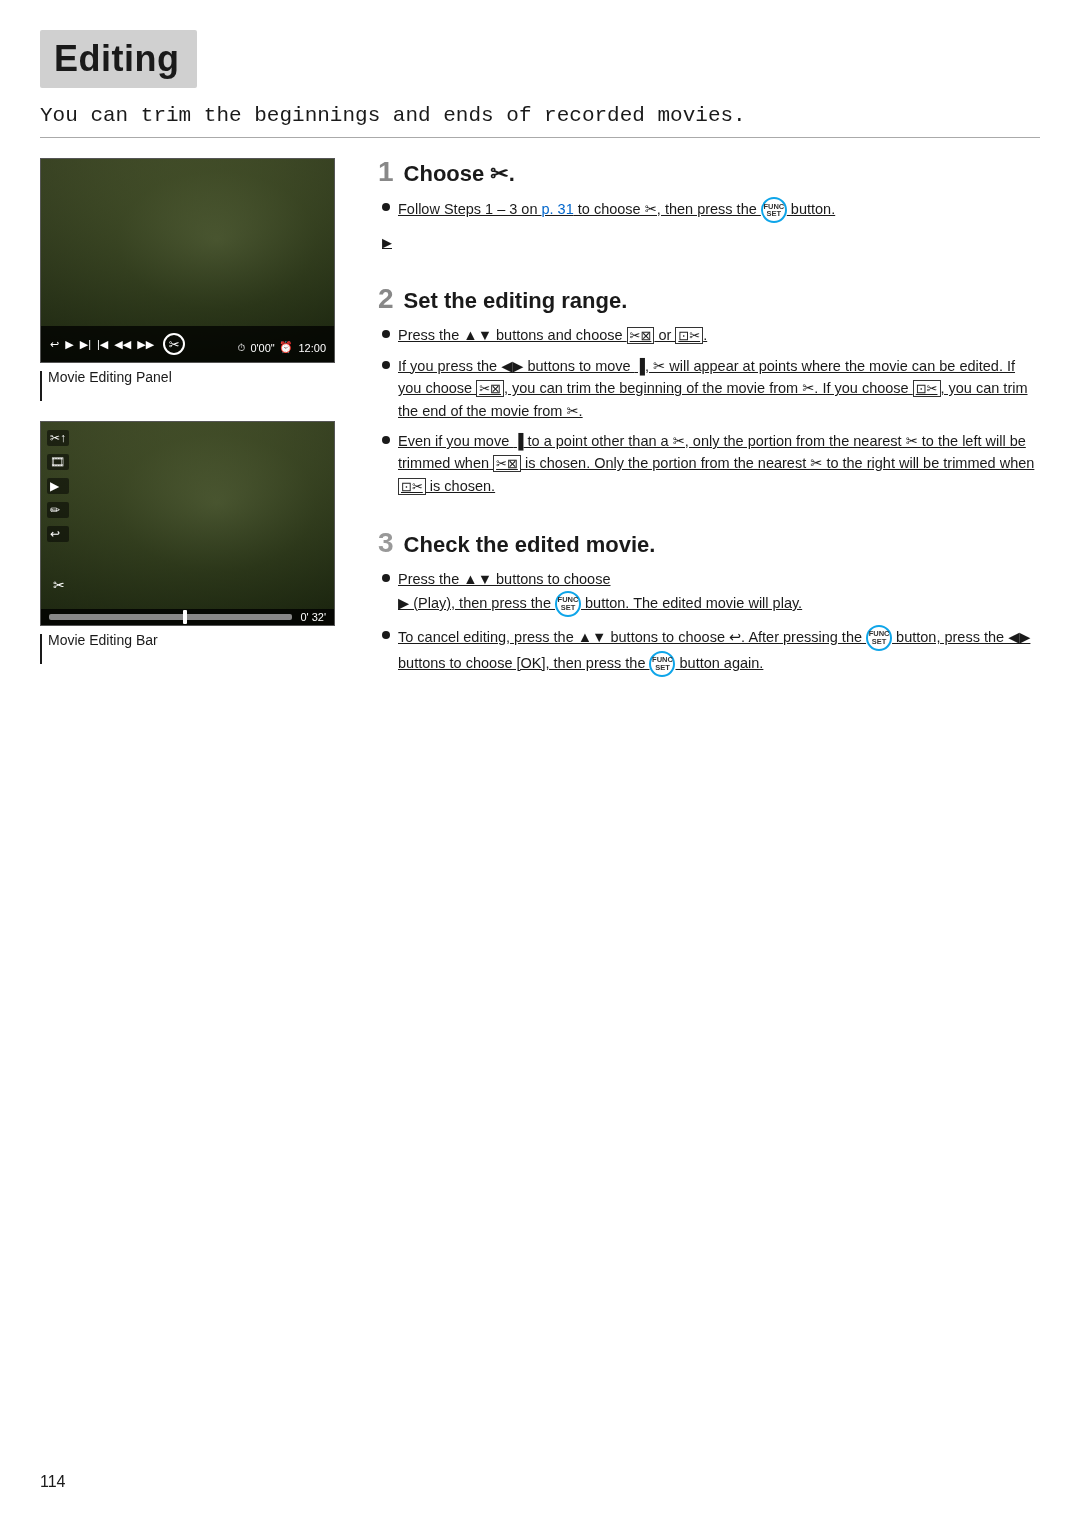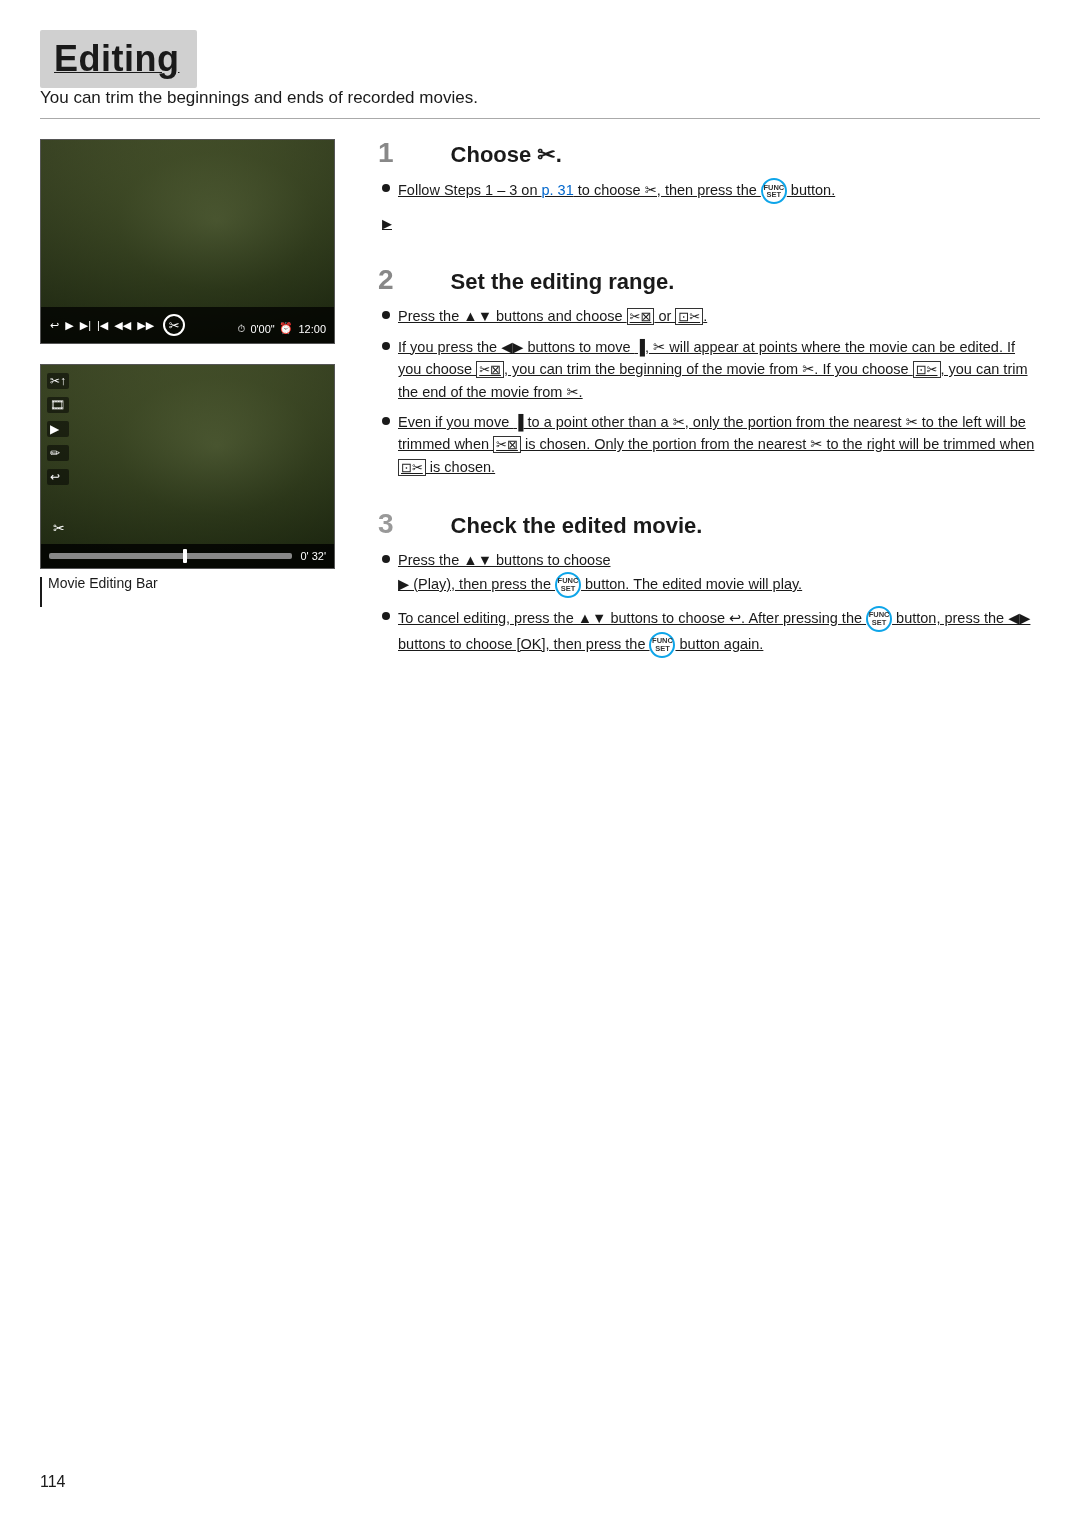--- a/index.html
+++ b/index.html
@@ -9,33 +9,34 @@
       background: #ffffff;
       font-family: Arial, Helvetica, sans-serif;
       font-size: 15px;
       color: #1a1a1a;
       padding: 30px 40px 40px 40px;
     }
     .page-title-box {
       background: #d0d0d0;
       display: inline-block;
       padding: 8px 18px 8px 14px;
+      margin-bottom: 16px;
       border-radius: 2px;
-      text-decoration: underline;
     }
     .page-title {
       font-size: 36px;
       font-weight: 900;
       color: #1a1a1a;
       letter-spacing: 0.5px;
     }
     .subtitle {
-      font-size: 17px;
+      font-size: 21px;
       margin-bottom: 10px;
       color: #1a1a1a;
+      font-family: Liberation Mono, monospace;
     }
     hr.divider {
       border: none;
       border-top: 1.5px solid #aaa;
       margin-bottom: 20px;
     }
     .main-content {
       display: flex;
       flex-direction: row;
       gap: 0;
@@ -120,21 +121,21 @@
     }
     .time-icon {
       font-size: 10px;
     }
     
     .timeline-bar {
       position: absolute;
       bottom: 0;
       left: 0;
       right: 0;
-      height: 24px;
+      height: 16px;
       background: rgba(0,0,0,0.8);
       display: flex;
       align-items: center;
       padding: 8px 8px;
     }
     .timeline-track {
       flex: 1;
       height: 6px;
       background: #888;
       border-radius: 2px;
@@ -208,21 +209,20 @@
       font-size: 28px;
       font-weight: 900;
       color: #888;
       margin-right: 10px;
       line-height: 1;
     }
     .step-title {
       font-size: 22px;
       font-weight: 900;
       color: #1a1a1a;
-      margin-left: 47px;
     }
     .bullet-list {
       list-style: none;
       padding-left: 4px;
     }
     .bullet-list li {
       display: flex;
       align-items: flex-start;
       margin-bottom: 8px;
       font-size: 14.5px;
@@ -312,20 +312,24 @@
         <div class="ctrl-icon scissors-circle">✂</div>
         <div class="time-display">
           <span class="time-icon">⏱</span>
           <span>0'00"</span>
           <span>⏰</span>
           <span>12:00</span>
         </div>
       </div>
     </div>
 
+    <div class="label-container">
+      <div class="label-line"></div>
+      <span class="caption-text">Movie Editing Panel</span>
+    </div>
 
     <div class="movie-image second">
       <div class="img-bg"></div>
       <div class="img-overlay-dark"></div>
 
       <div class="side-icons">
         <span class="side-icon">✂↑</span>
         <span class="side-icon">🎞</span>
         <span class="side-icon">▶</span>
         <span class="side-icon">✏</span>

